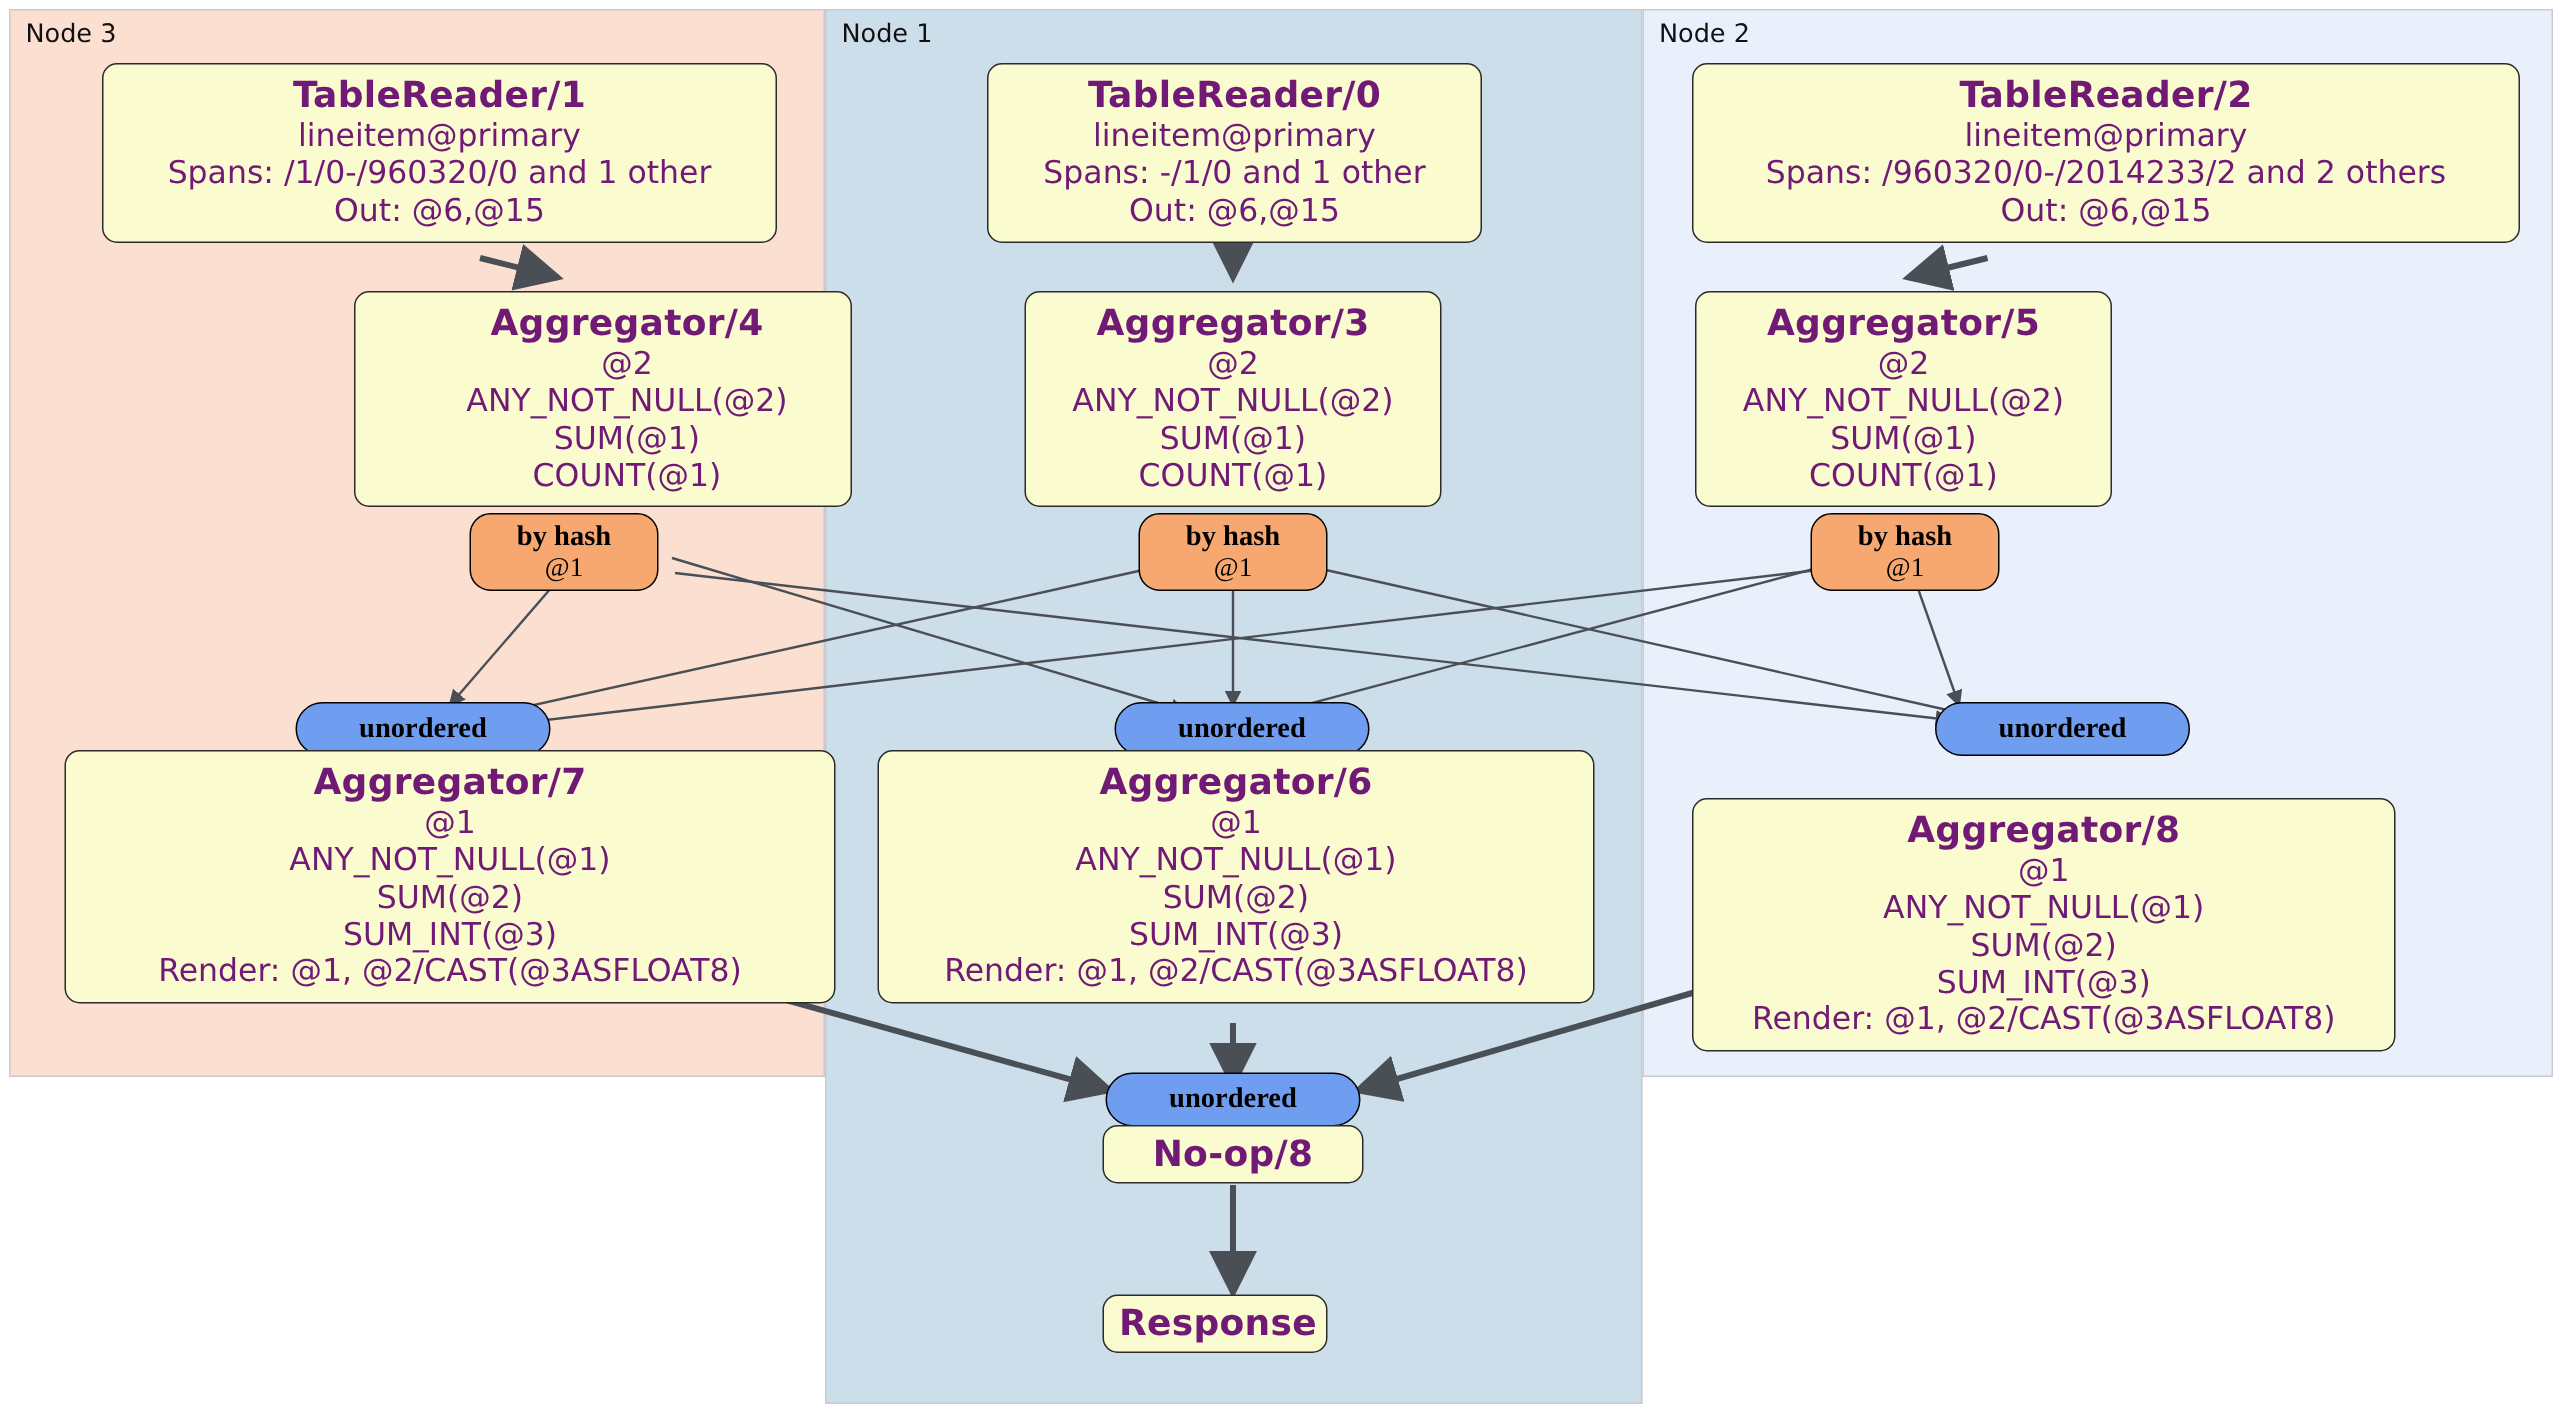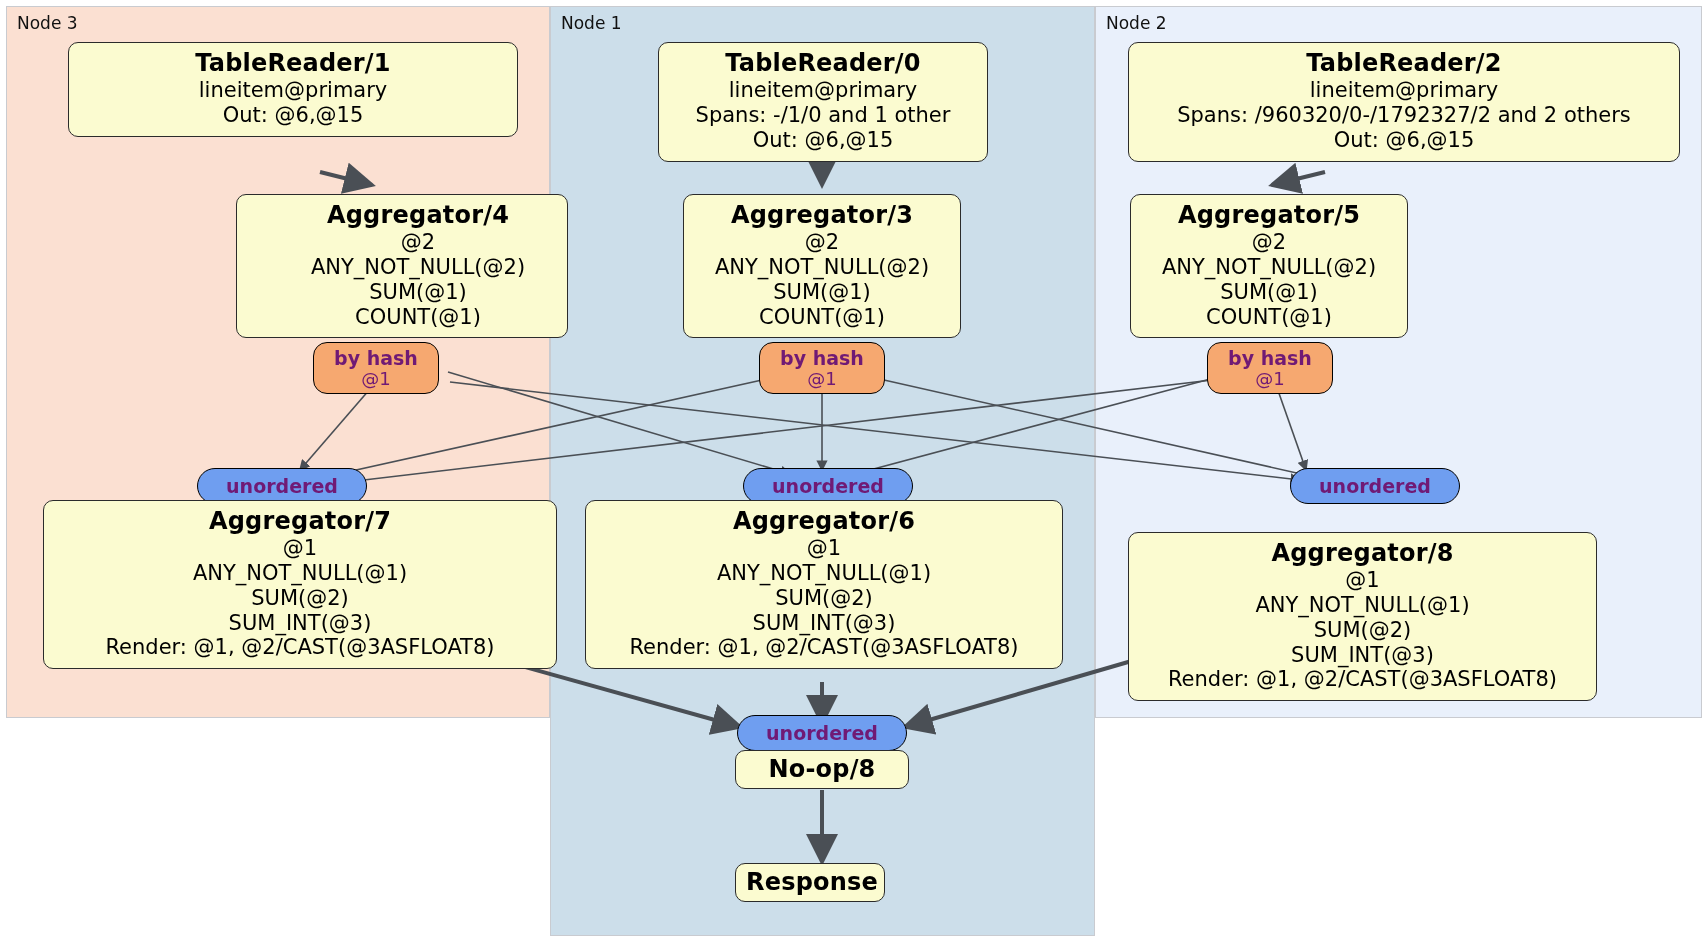--- a/index.html
+++ b/index.html
@@ -63,45 +63,46 @@
     box-sizing: border-box;
     z-index: 8;
     text-align: center;
     line-height: 1.18;
   }
   .proc {
     background: #fbfbd0;
     border: 1.6px solid #2b2b2b;
     border-radius: 10px;
     padding: 6px 10px 8px 10px;
-    color: #000000;
+    color: #701a75;
   }
   .proc .ttl {
     font-weight: bold;
     font-size: 24px;
     letter-spacing: 0.2px;
     display: block;
     margin-bottom: 1px;
   }
   .proc .ln {
     font-size: 21px;
     display: block;
     white-space: nowrap;
   }
   .pill {
     border: 1.6px solid #000;
     border-radius: 16px;
     font-weight: bold;
     font-size: 19px;
-    color: #701a75;
+    color: #000000;
     display: flex;
     flex-direction: column;
     align-items: center;
     justify-content: center;
     line-height: 1.1;
+    font-family: Liberation Serif, serif;
   }
   .pill.hash {
     background: #f6a870;
     border-radius: 14px;
   }
   .pill.hash .sub {
     font-weight: normal;
     font-size: 18px;
   }
   .pill.unordered {
@@ -156,34 +157,35 @@
     <path d="M 500,660 L 740,727" stroke="#4a4f55" stroke-width="4" fill="none" marker-end="url(#ahs)"></path>
     <path d="M 822,682 L 822,723" stroke="#4a4f55" stroke-width="4" fill="none" marker-end="url(#ahs)"></path>
     <path d="M 1135,660 L 905,727" stroke="#4a4f55" stroke-width="4" fill="none" marker-end="url(#ahs)"></path>
 
     <path d="M 822,790 L 822,862" stroke="#4a4f55" stroke-width="4" fill="none" marker-end="url(#ahs)"></path>
   </svg>
 
   <div class="gnode proc" id="tr1" style="left:68px; top:42px; width:450px;">
     <span class="ttl">TableReader/1</span>
     <span class="ln">lineitem@primary</span>
+    <span class="ln">Spans: /1/0-/960320/0 and 1 other</span>
     <span class="ln">Out: @6,@15</span>
   </div>
 
   <div class="gnode proc" id="tr0" style="left:658px; top:42px; width:330px;">
     <span class="ttl">TableReader/0</span>
     <span class="ln">lineitem@primary</span>
     <span class="ln">Spans: -/1/0 and 1 other</span>
     <span class="ln">Out: @6,@15</span>
   </div>
 
   <div class="gnode proc" id="tr2" style="left:1128px; top:42px; width:552px;">
     <span class="ttl">TableReader/2</span>
     <span class="ln">lineitem@primary</span>
-    <span class="ln">Spans: /960320/0-/1792327/2 and 2 others</span>
+    <span class="ln">Spans: /960320/0-/2014233/2 and 2 others</span>
     <span class="ln">Out: @6,@15</span>
   </div>
 
   <div class="gnode proc" id="agg4" style="left:236px; top:194px; width:332px;padding-left:42px;">
     <span class="ttl">Aggregator/4</span>
     <span class="ln">@2</span>
     <span class="ln">ANY_NOT_NULL(@2)</span>
     <span class="ln">SUM(@1)</span>
     <span class="ln">COUNT(@1)</span>
   </div>

